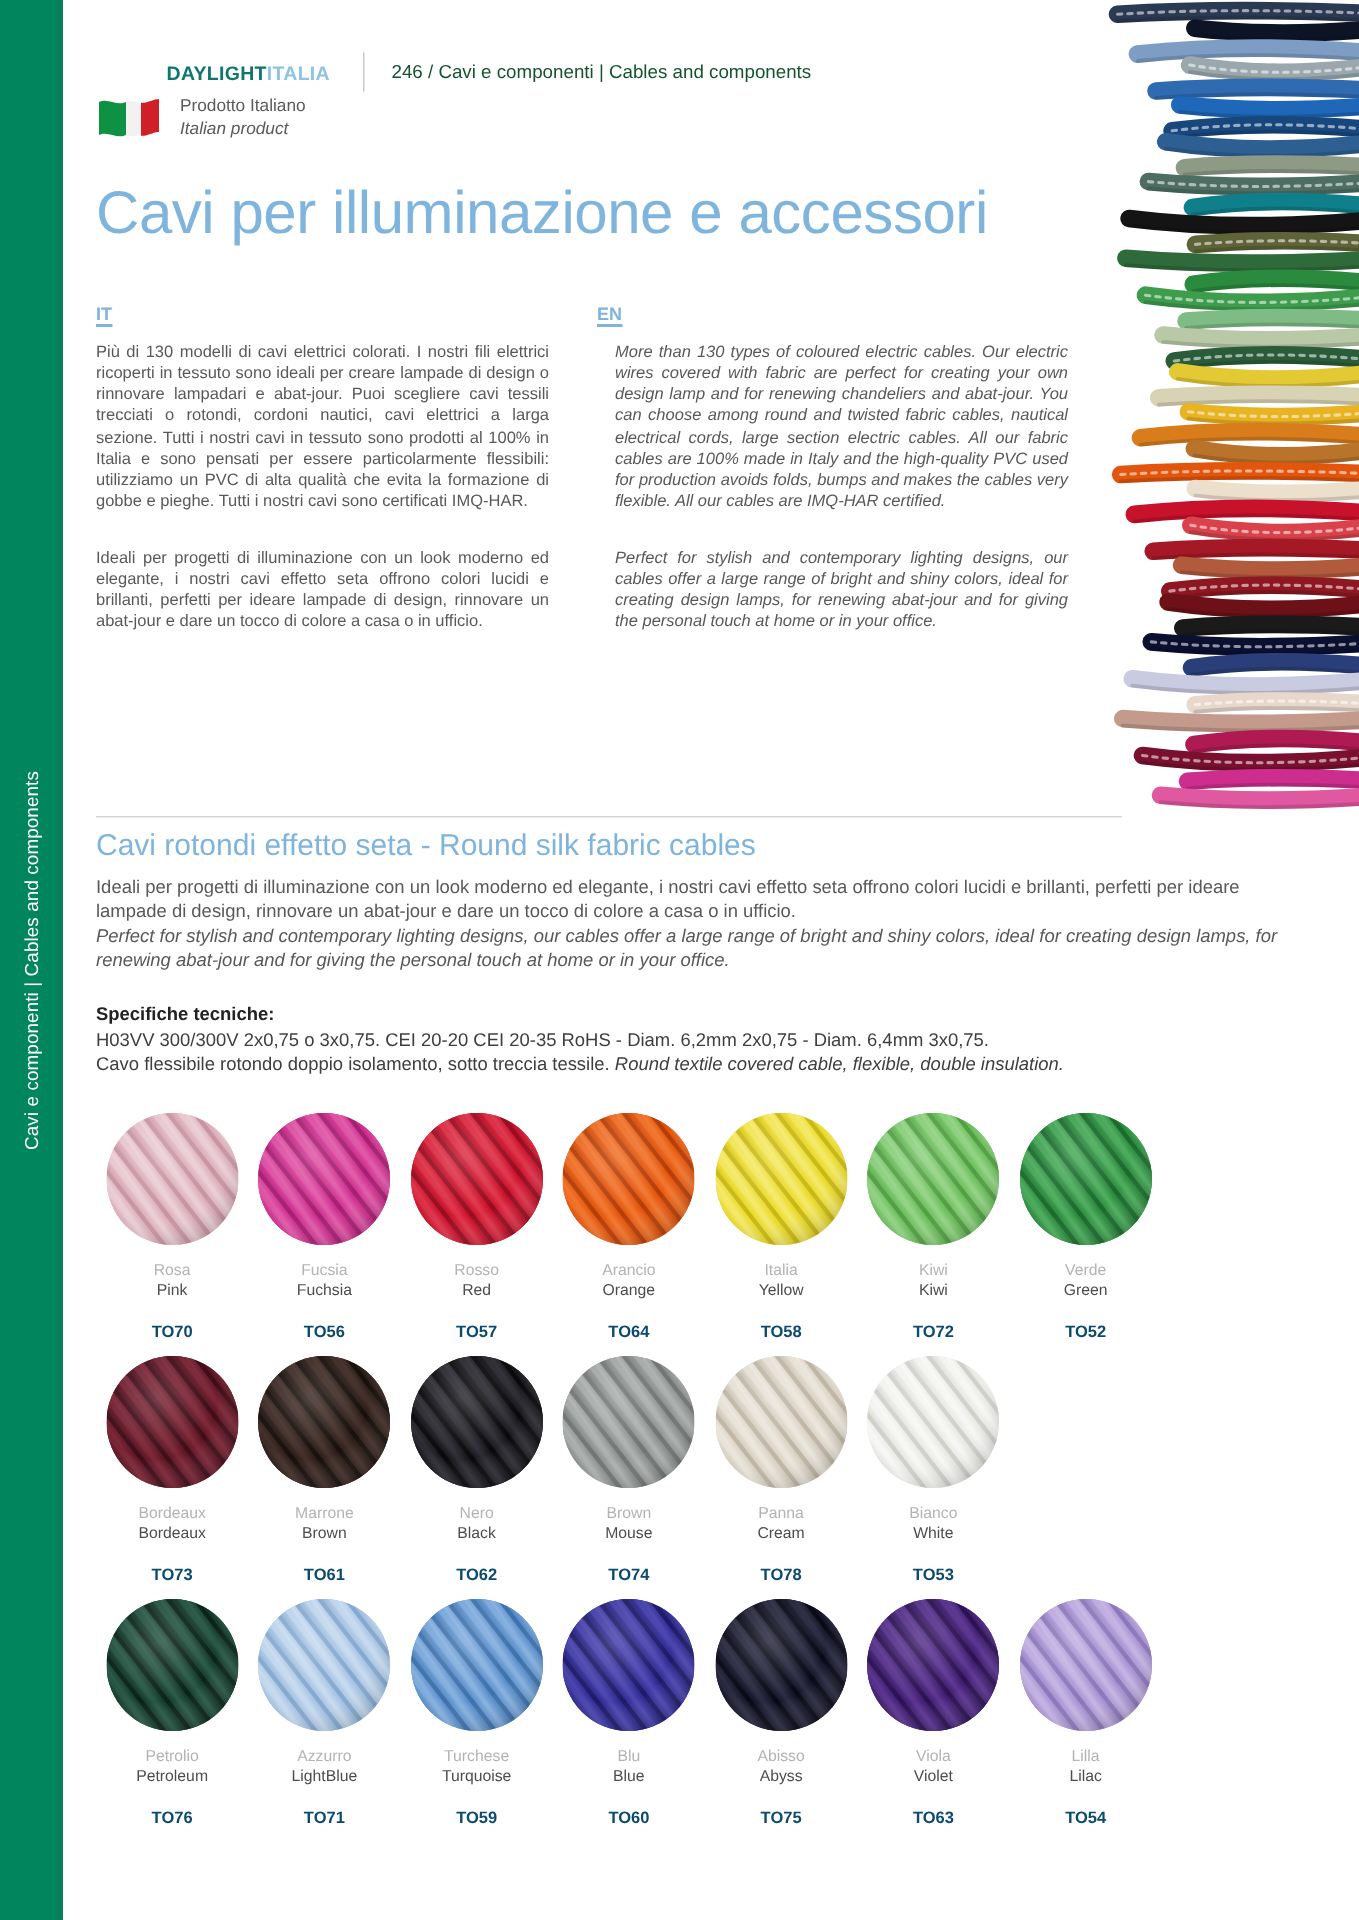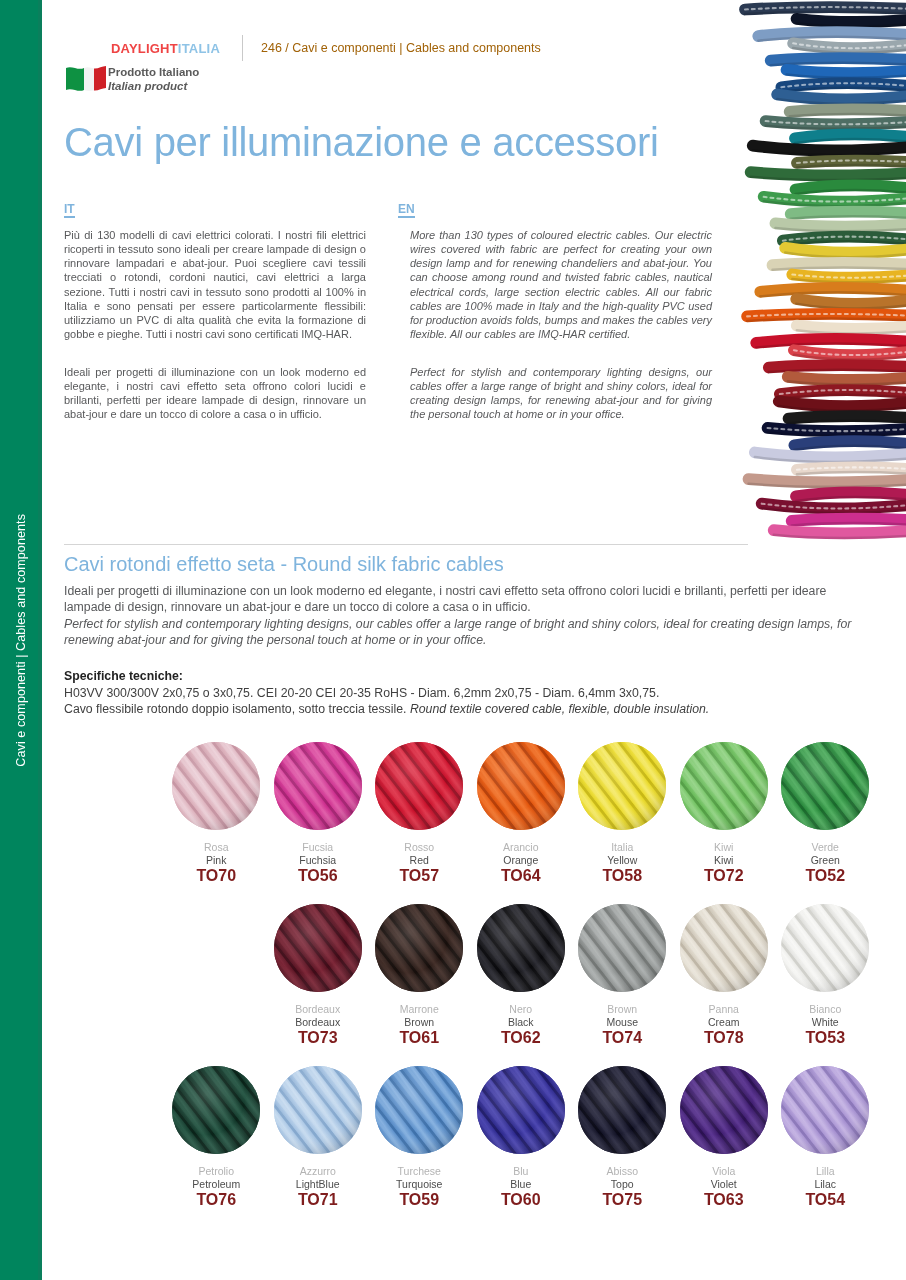--- a/index.html
+++ b/index.html
@@ -68,42 +68,41 @@
     display: flex;
     align-items: center;
     height: 20px;
   }
   .brand {
     font-size: 13px;
     font-weight: bold;
     letter-spacing: 0.2px;
     white-space: nowrap;
   }
-  .brand .b1 { color: #ef4444; padding-left: 47px; }
+  .brand .b1 { color: #0f766e; padding-left: 47px; }
   .brand .b2 { color: #8ec3e6; }
   .header-divider {
     width: 1px;
     height: 26px;
     background: #c9c9c9;
     margin: 0 18px 0 22px;
   }
   .breadcrumb {
     font-size: 12.5px;
-    color: #a16207;
+    color: #14532d;
     white-space: nowrap;
   }
 
   
   .italian-block {
     position: absolute;
     left: 22px; top: 64px;
     display: flex;
-    align-items: flex-end;
-    gap: 0;
-    font-weight: bold;
+    align-items: flex-start;
+    gap: 12px;
   }
   .flag-wrap { width: 44px; height: 30px; position: relative; }
   .flag-wrap svg { display: block; }
   .italian-text { line-height: 1.28; }
   .italian-text .it {
     font-size: 11.5px;
     color: #5a5a5a;
     display: block;
   }
   .italian-text .en {
@@ -212,21 +211,20 @@
 
   
   .swatch-rows {
     position: absolute;
     left: 22px; top: 742px;
     width: 812px;
   }
   .swatch-row {
     display: flex;
     height: 162px;
-    justify-content: flex-end;
   }
   .swatch-cell {
     width: 101.5px;
     display: flex;
     flex-direction: column;
     align-items: center;
   }
   .swatch-disc {
     width: 88px;
     height: 88px;
@@ -245,23 +243,23 @@
     font-size: 10.5px;
     color: #b3b3b3;
   }
   .swatch-labels .name-en {
     display: block;
     font-size: 10.5px;
     color: #4d4d4d;
   }
   .swatch-labels .code {
     display: block;
-    margin-top: 0;
-    font-size: 16px;
-    color: #7f1d1d;
+    margin-top: 16px;
+    font-size: 11px;
+    color: #0c4a6e;
     font-weight: bold;
   }
 </style>
 </head>
 <body>
 
 <div id="page">
 
   <div class="sidebar">
     <div class="sidebar-inner-line"></div>
@@ -2184,21 +2182,21 @@
                   <rect x="171.4" y="-50" width="2.6" height="190" fill="#2c2c42" opacity="0.5"></rect>
                   <rect x="182" y="-50" width="11.6" height="190" rx="5" fill="url(#g2_4)"></rect>
                   <rect x="193.2" y="-50" width="2.9" height="190" fill="#070714" opacity="0.85"></rect>
                   <rect x="185.4" y="-50" width="2.6" height="190" fill="#2c2c42" opacity="0.5"></rect>
                 </g>
                 <rect width="88" height="88" fill="url(#g2_4s)"></rect>
               </svg>
             </div>
             <div class="swatch-labels">
               <span class="name-it">Abisso</span>
-              <span class="name-en">Topo</span>
+              <span class="name-en">Abyss</span>
               <span class="code">TO75</span>
             </div>
           </div>
           <div class="swatch-cell">
             <div class="swatch-disc">
               <svg width="88" height="88" viewBox="0 0 88 88">
                 <defs>
                   <linearGradient id="g2_5" x1="0" y1="0" x2="1" y2="1">
                     <stop offset="0%" stop-color="#280f4c"></stop>
                     <stop offset="28%" stop-color="#3e1d6e"></stop>

